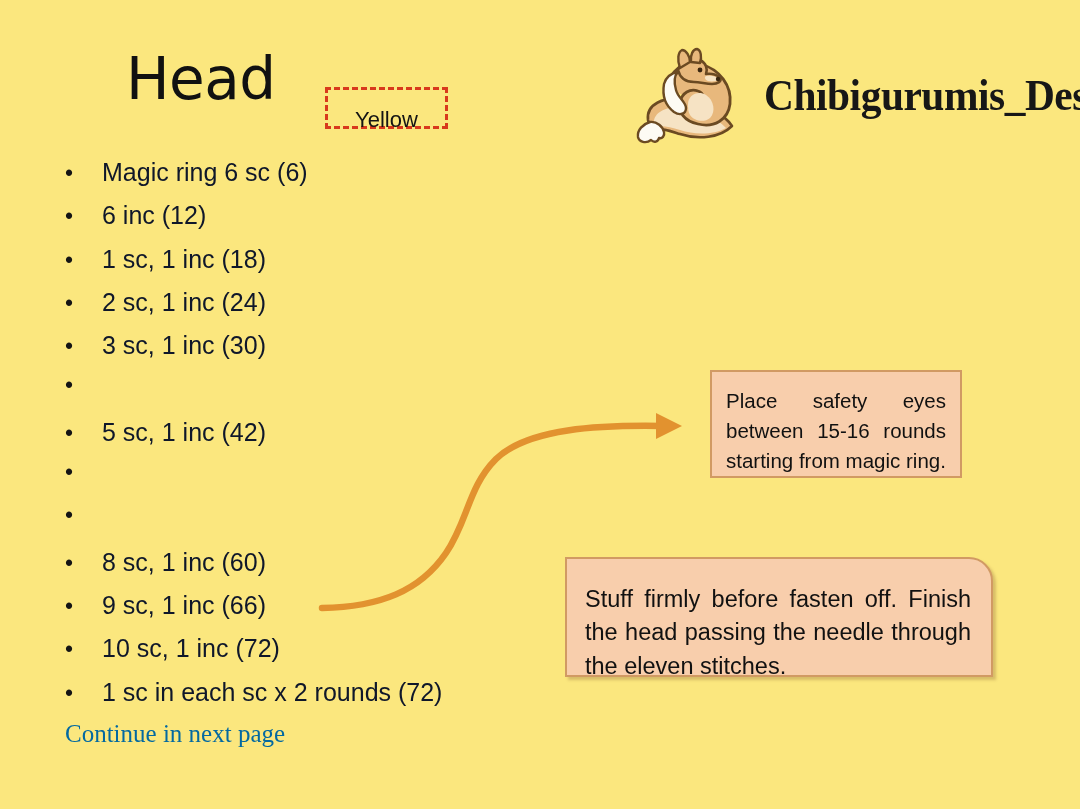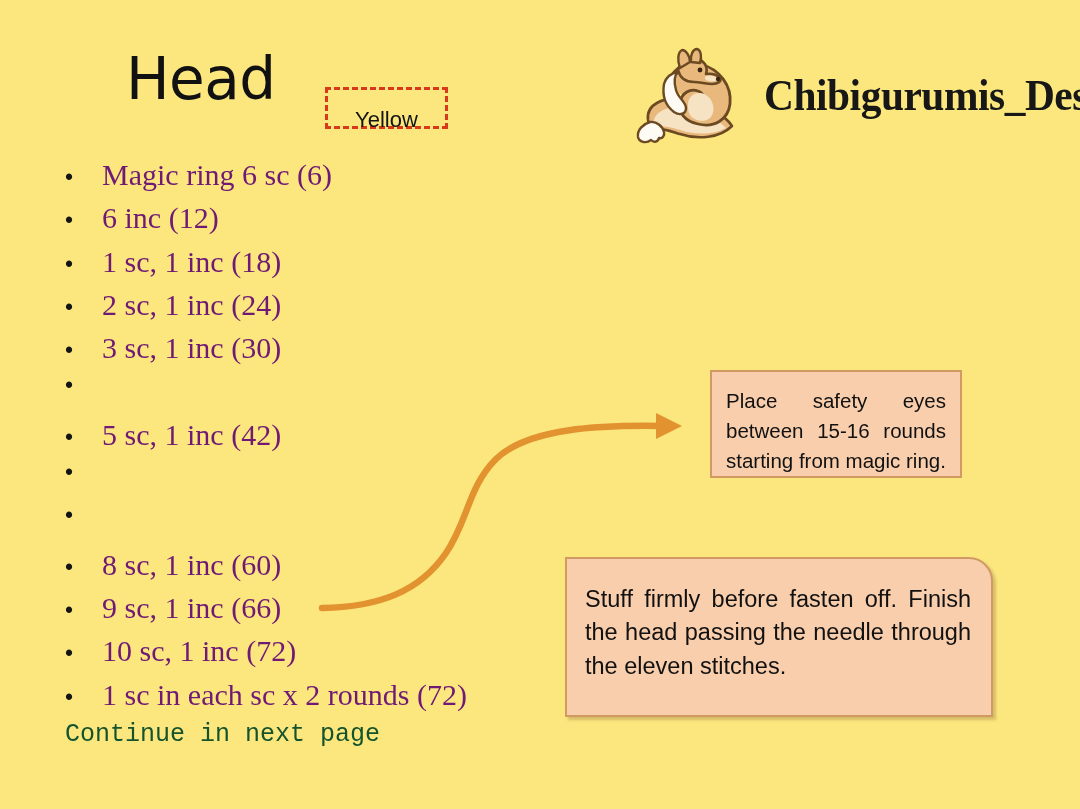--- a/index.html
+++ b/index.html
@@ -95,32 +95,32 @@
     width: 40px;
     flex: 0 0 auto;
     font-size: 23px;
     color: #141414;
     line-height: 1;
     text-align: left;
     padding-left: 3px;
     box-sizing: border-box;
   }
   .round-text {
-    font-size: 30px;
-    color: #701a75;
-    font-family: Liberation Serif, serif;
+    font-size: 25px;
+    color: #0f172a;
+    font-family: Liberation Sans, sans-serif;
     white-space: nowrap;
   }
   #continue-note {
     position: absolute;
     left: 65px;
     top: 720px;
     font-size: 25px;
-    color: #14532d;
-    font-family: Liberation Mono, monospace;
+    color: #0369a1;
+    font-family: Liberation Serif, serif;
     white-space: nowrap;
   }
 
   
   .callout {
     position: absolute;
     background: #F8CEAC;
     border: 2px solid #D19A63;
     box-sizing: border-box;
     color: #111111;
@@ -134,21 +134,21 @@
     width: 252px;
     height: 108px;
     padding: 14px 14px 10px 14px;
     font-size: 20.5px;
     line-height: 1.46;
   }
   #callout-stuff {
     left: 565px;
     top: 557px;
     width: 428px;
-    height: 160px;
+    height: 120px;
     padding: 24px 20px 18px 18px;
     font-size: 23.5px;
     line-height: 1.42;
     border-top-right-radius: 24px;
     box-shadow: 3px 3px 3px rgba(150, 110, 60, 0.35);
   }
 
   
   #pointer-arrow {
     position: absolute;

